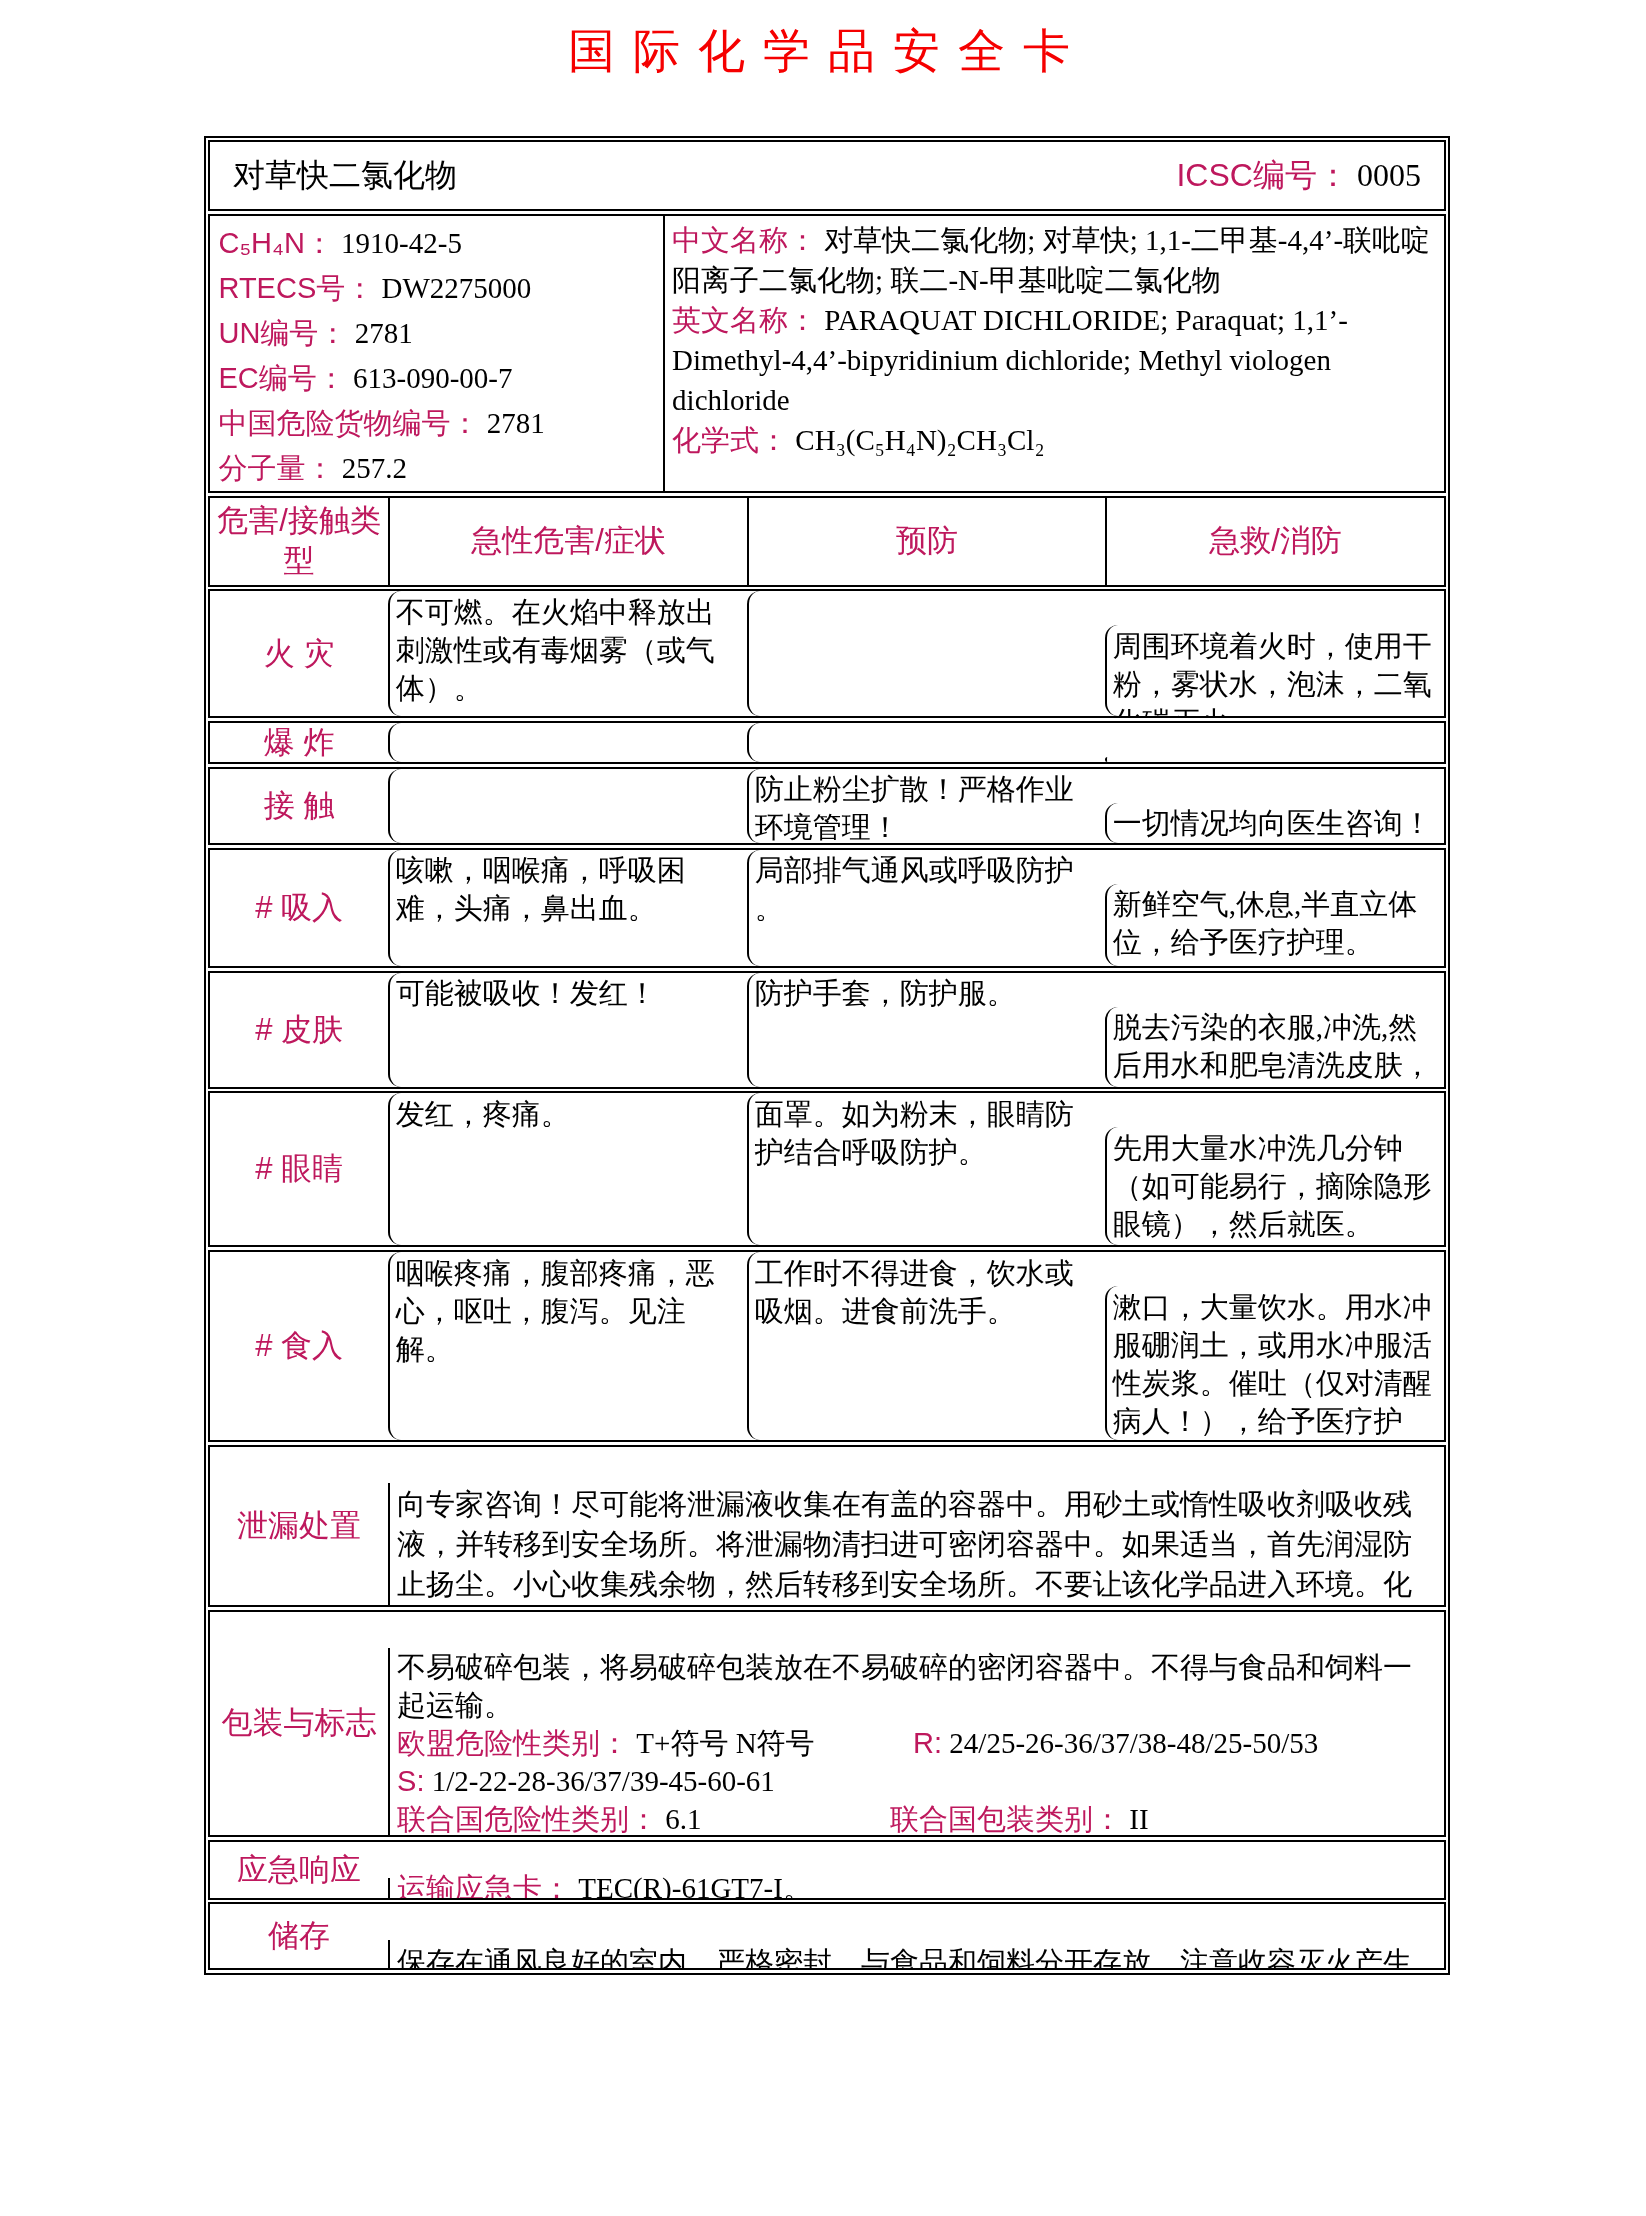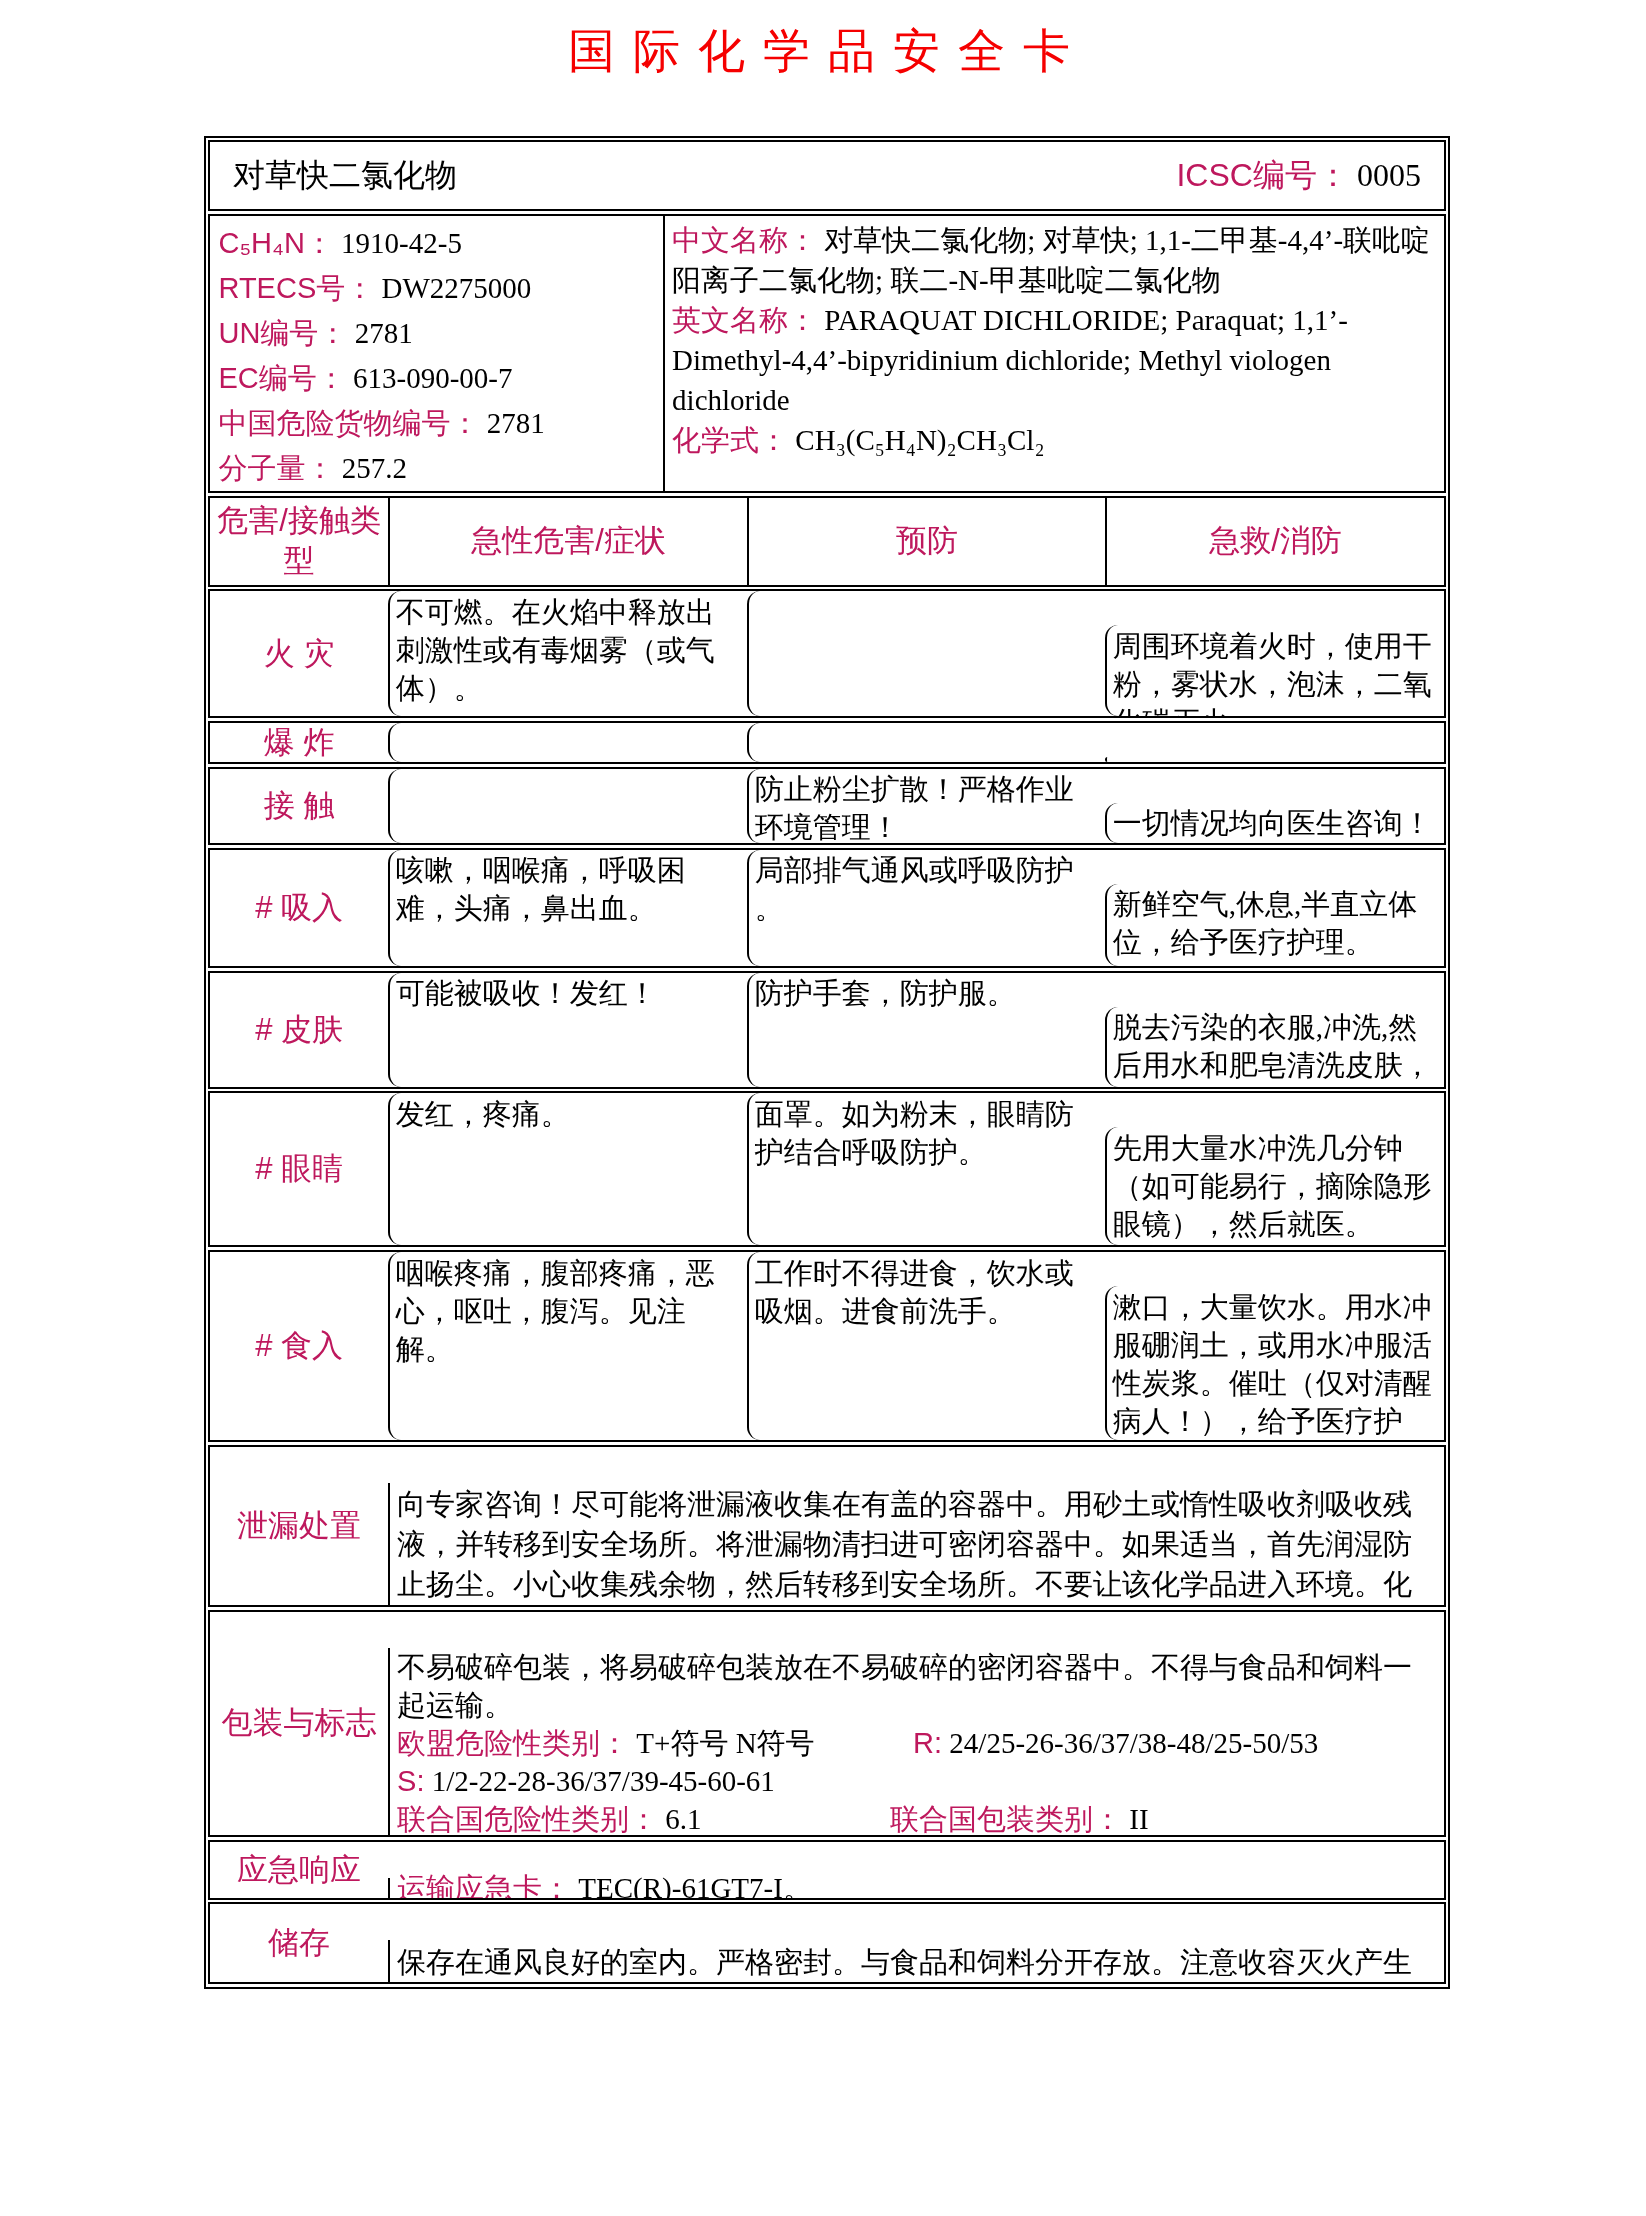--- a/index.html
+++ b/index.html
@@ -28,21 +28,21 @@
   .h-fire   { height: 129px; }
   .h-expl   { height: 43px; }
   .h-contact{ height: 78px; }
   .h-inhale { height: 120px; }
   .h-skin   { height: 118px; }
   .h-eye    { height: 156px; }
   .h-ingest { height: 192px; }
   .h-spill  { height: 162px; }
   .h-pack   { height: 227px; }
   .h-emerg  { height: 60px; }
-  .h-store  { height: 82px; }
+  .h-store  { height: 68px; }
 
   .blue {
     color: #be185d; font-weight: normal;
     font-family: "Liberation Sans", "DejaVu Sans", sans-serif;
   }
   .blk { color: #000; font-weight: normal; font-family: "Liberation Serif", "DejaVu Serif", serif; }
 
   
   .hdr { flex: 1; display: flex; align-items: center; justify-content: space-between; padding: 0 23px; }
   .hdr .chem { font-size: 32px; }

